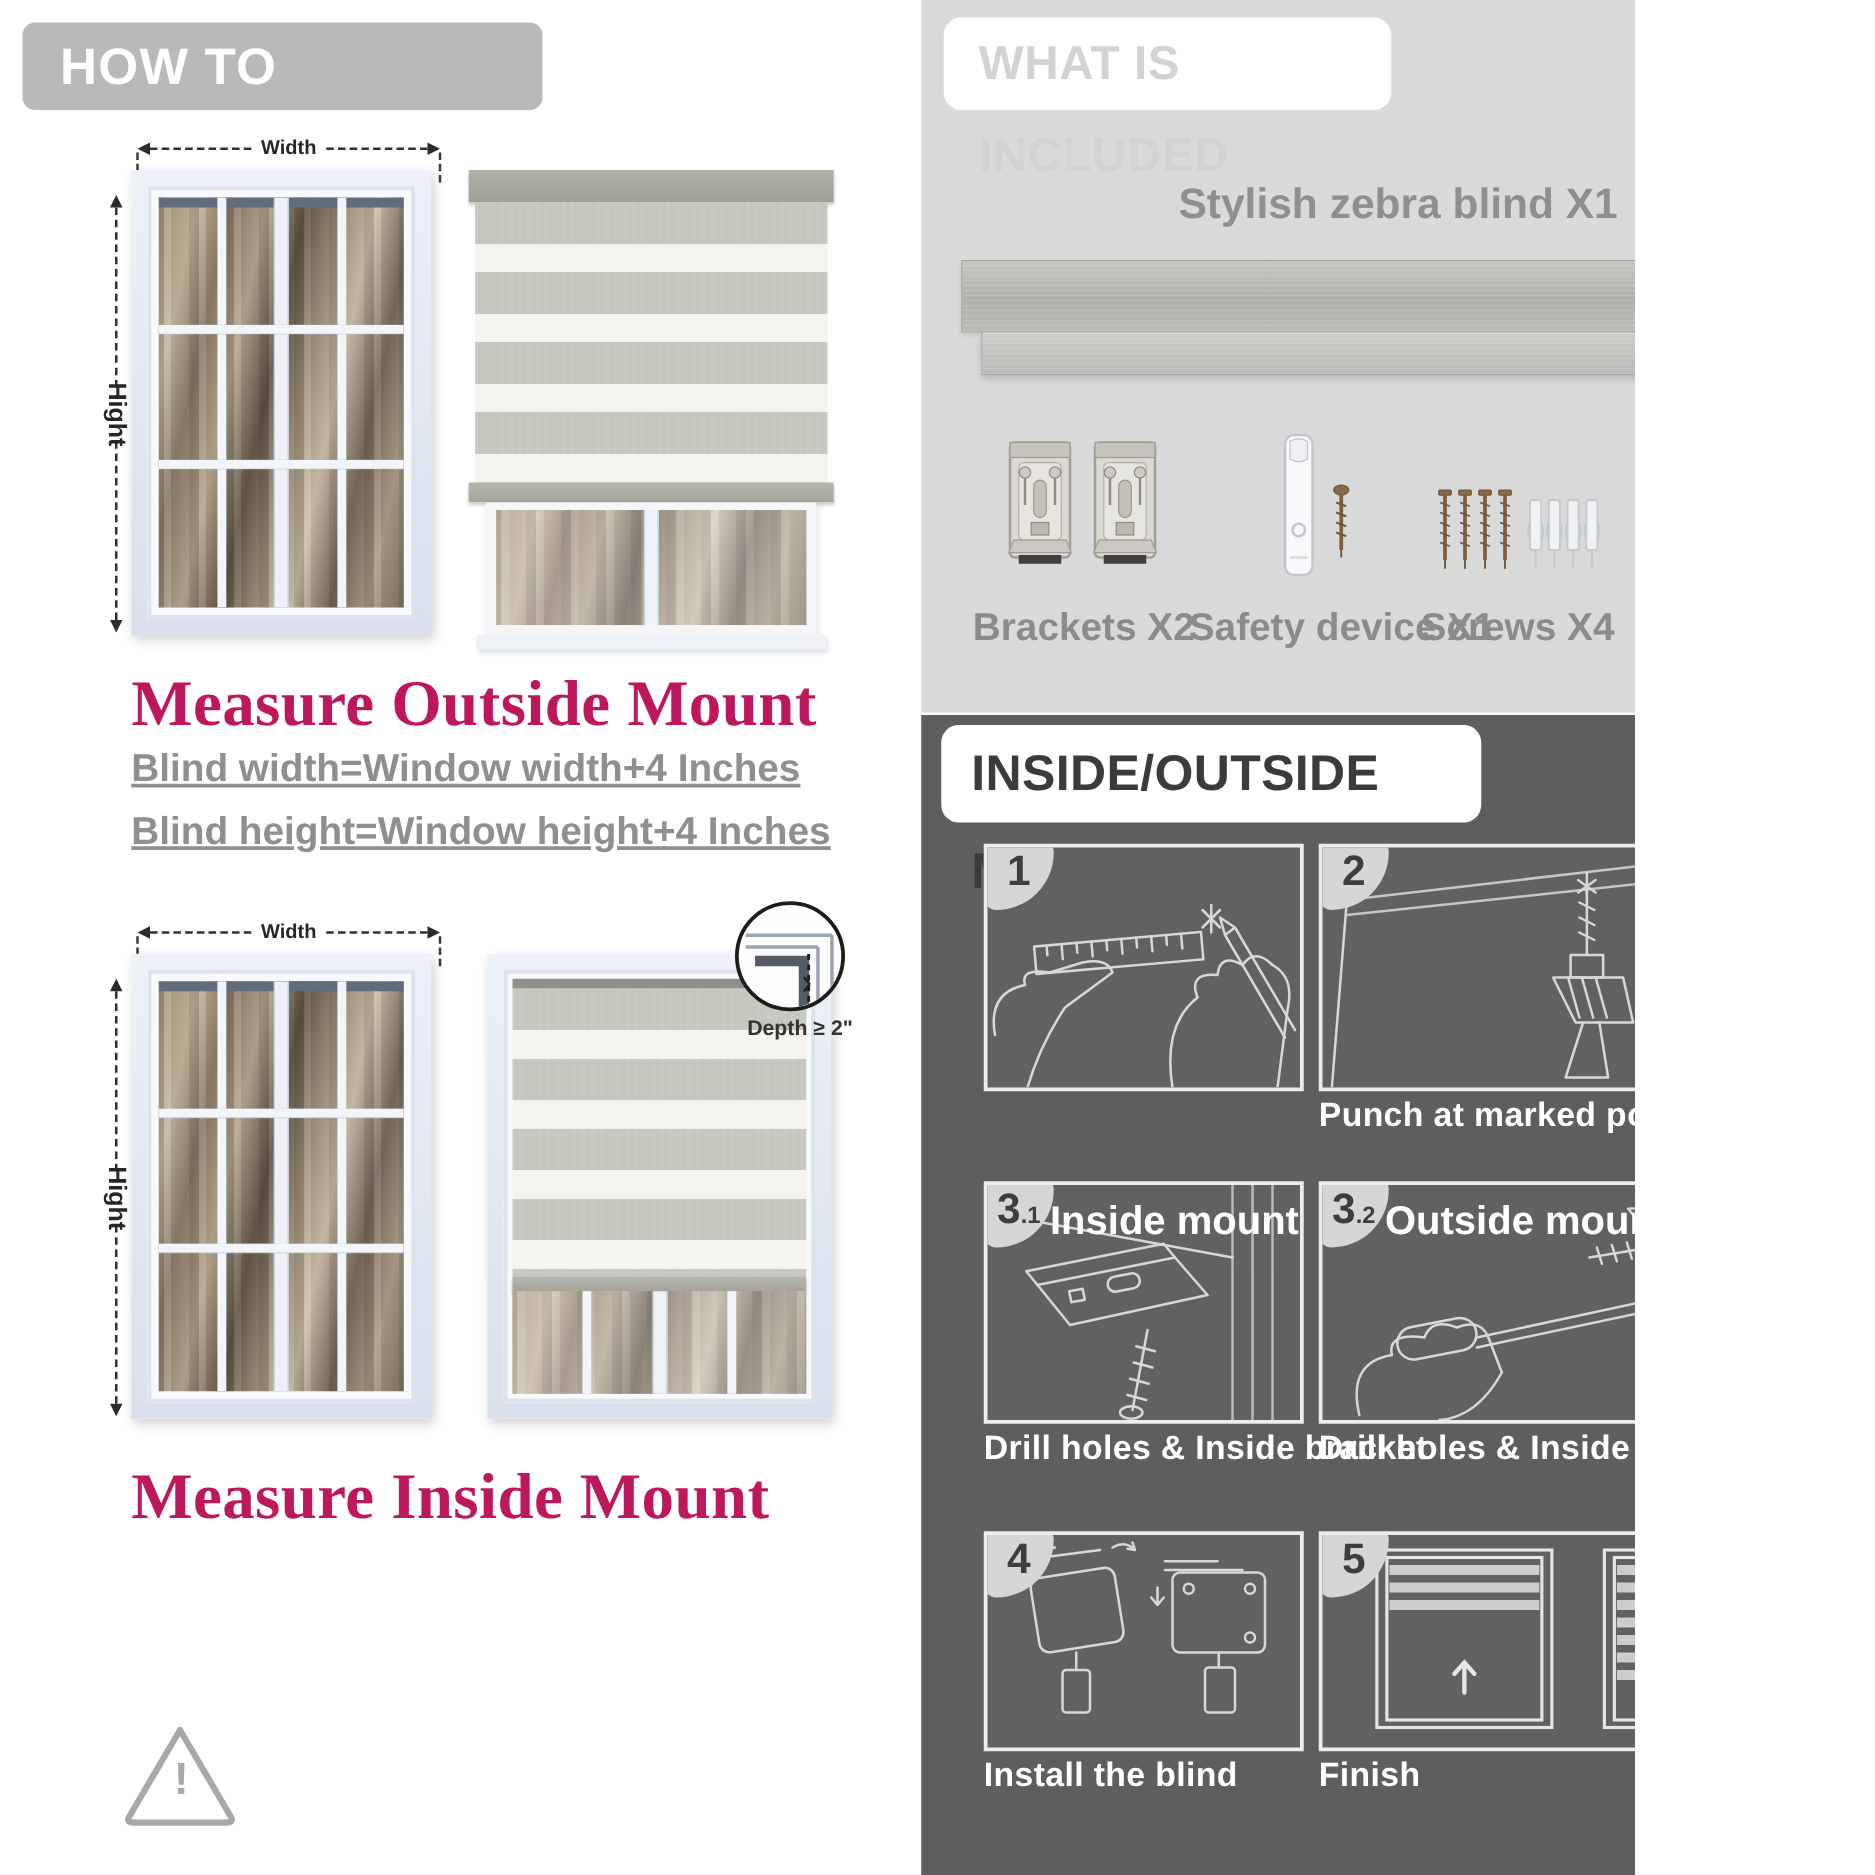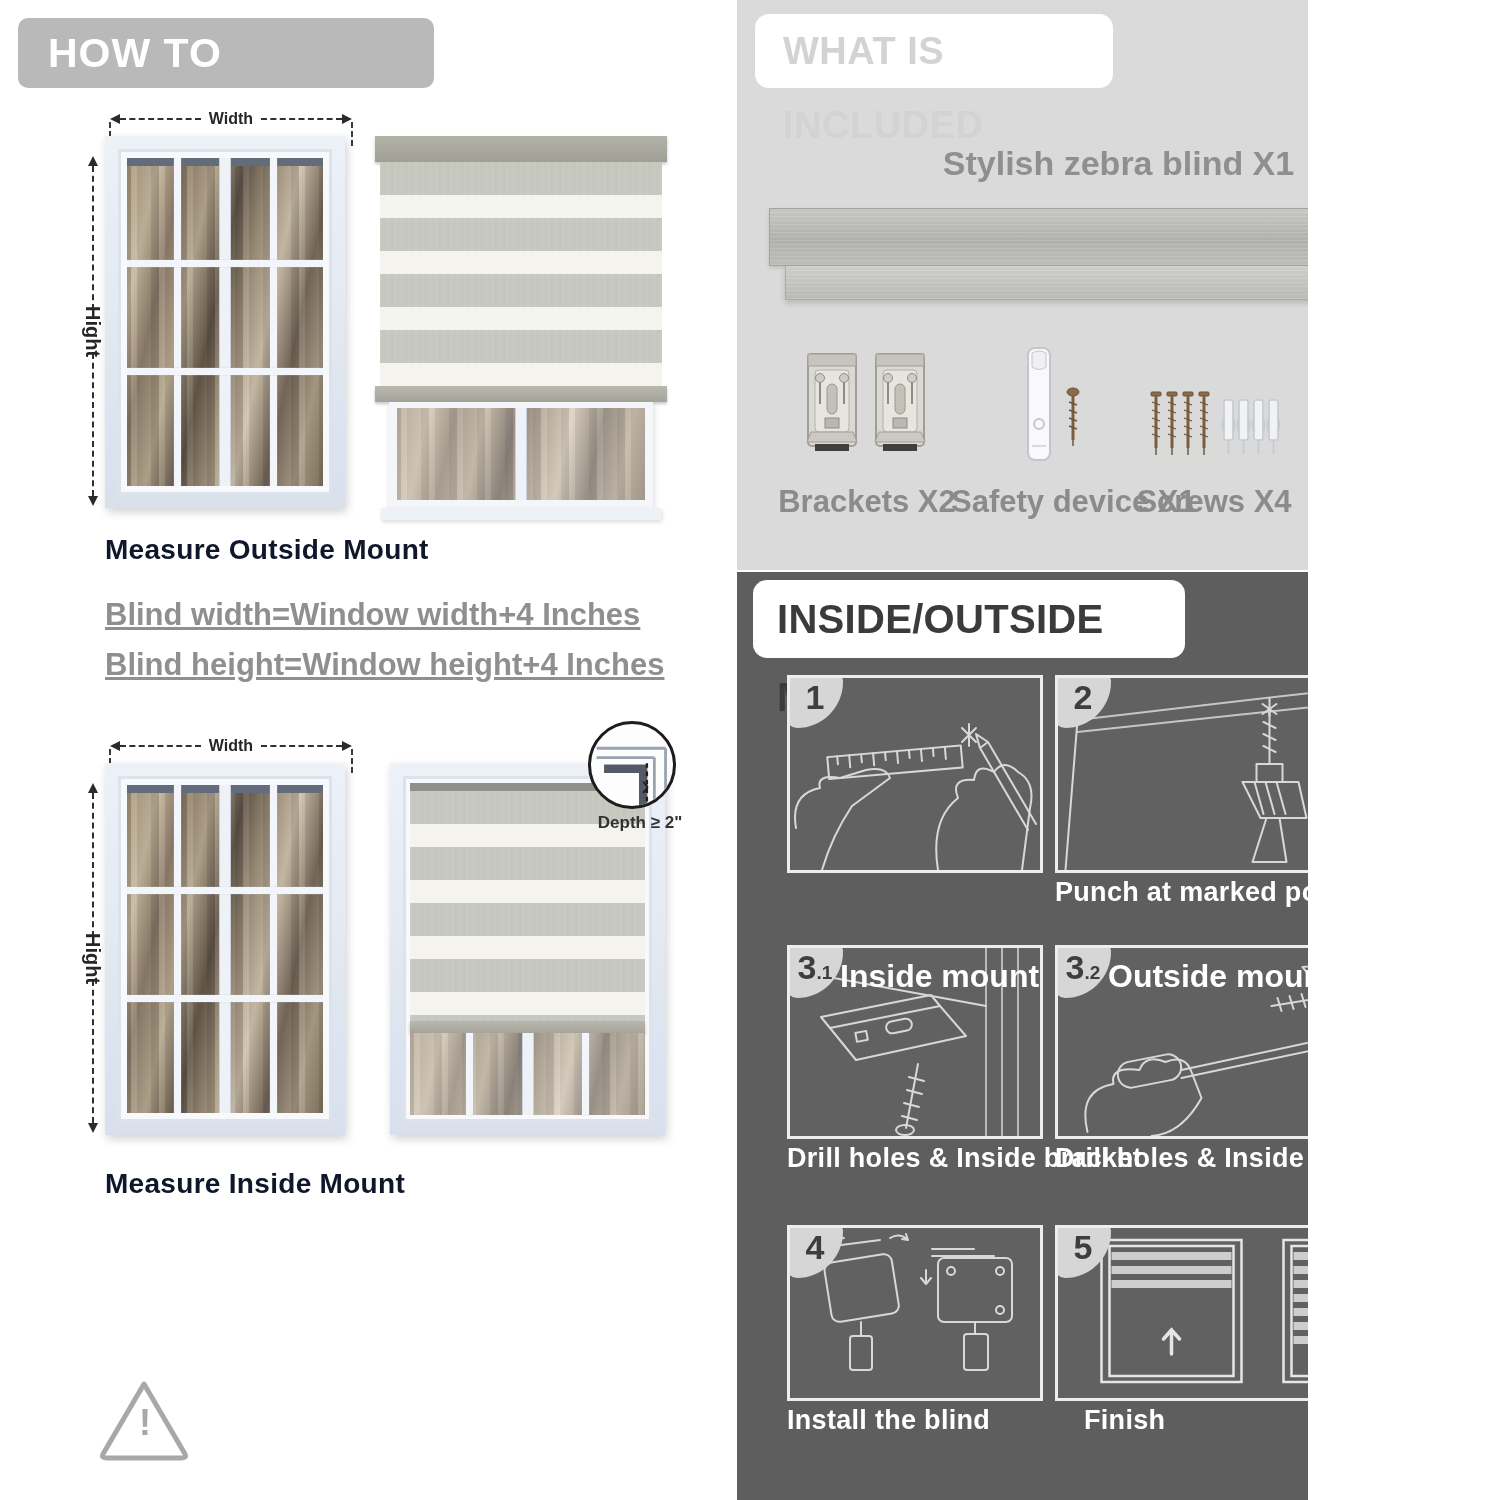--- a/index.html
+++ b/index.html
@@ -3,21 +3,21 @@
 <meta charset="utf-8">
 <style>
   html,body{margin:0;padding:0;background:#fff;font-family:"Liberation Sans",sans-serif;}
   #canvas{position:relative;width:1308px;height:1500px;overflow:hidden;background:#fff;}
   .abs{position:absolute;box-sizing:border-box;}
 
   
   #ht-header{left:18px;top:18px;width:416px;height:70px;background:#b9b9b9;border-radius:10px;
     color:#fff;font-size:41px;font-weight:bold;line-height:70px;padding-left:30px;letter-spacing:1px;}
 
-  .sec-title{font-size:28px;font-weight:bold;color:#0f172a;letter-spacing:.3px;white-space:nowrap;}
+  .sec-title{font-size:52px;font-weight:bold;color:#be185d;letter-spacing:.3px;white-space:nowrap;font-family:Liberation Serif, serif;}
   .sec-lines{font-size:31px;font-weight:bold;color:#8f8f8f;line-height:50px;white-space:nowrap;text-decoration:underline;}
 
   
   .win{background:linear-gradient(180deg,#edf1f8,#d9e0ec);box-shadow:2px 4px 9px rgba(0,0,0,.18);}
   .win-in{position:absolute;inset:13px;background:#f7f9fc;box-shadow:inset 0 0 0 3px #dde3ed;}
   .panes{position:absolute;left:22px;top:22px;right:22px;bottom:22px;overflow:hidden;}
   .photo{background:
     repeating-linear-gradient(90deg, rgba(40,32,25,.18) 0 4px, rgba(250,246,238,.10) 4px 10px, rgba(90,75,60,.10) 10px 24px, rgba(25,20,16,.16) 24px 28px),
     linear-gradient(102deg,#a5947c 0%,#c6b89f 12%,#8a7a68 22%,#b5a78f 33%,#5f5347 45%,#9c8e79 55%,#cfc2ad 66%,#74675a 78%,#ab9d87 89%,#80735f 100%);}
   .lightveil{position:absolute;inset:0;background:rgba(255,255,255,.28);}
@@ -455,16 +455,16 @@
         <g fill="none" stroke="#e6e6e6" stroke-width="3.5" stroke-linecap="round">
           <path d="M112,126 v-24 m-8,9 l8,-9 8,9"></path>
           <path d="M318,122 v24 m-8,-9 l8,9 8,-9"></path>
         </g>
       </svg>
       <div class="badge">
         <span class="n">5</span>
           <span class="s"></span>
       </div>
     </div>
-    <div class="caption" style="left:318px;top:833px;margin-left:29px;">Finish</div>
+    <div class="caption" style="left:318px;top:833px;">Finish</div>
   </div>
 
 </div>
 
 </body></html>

